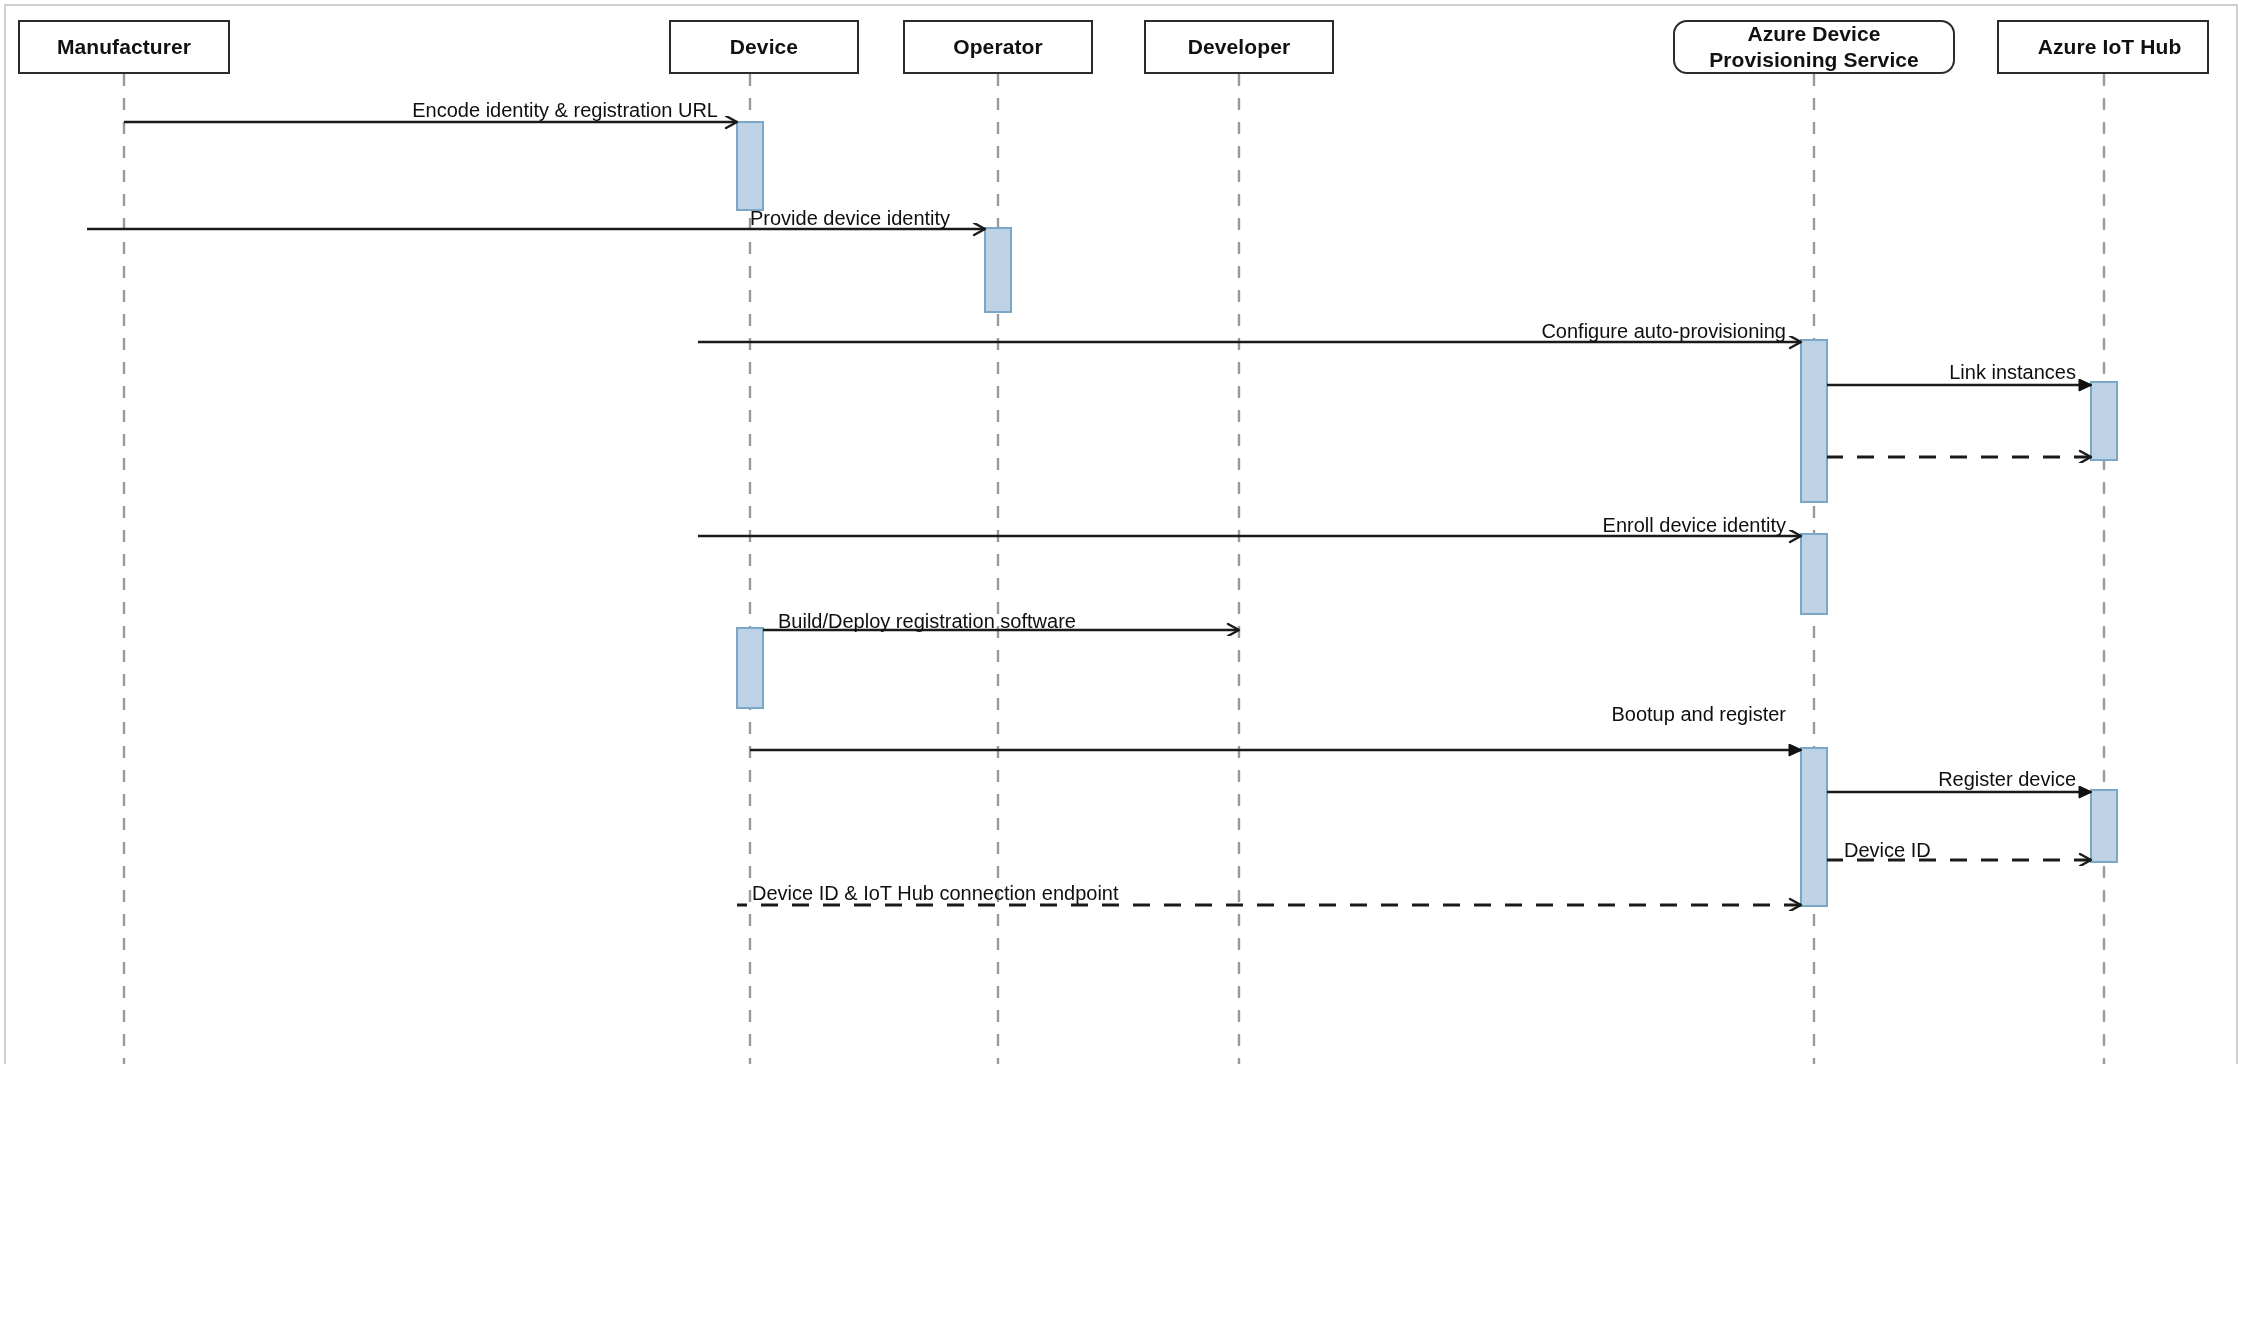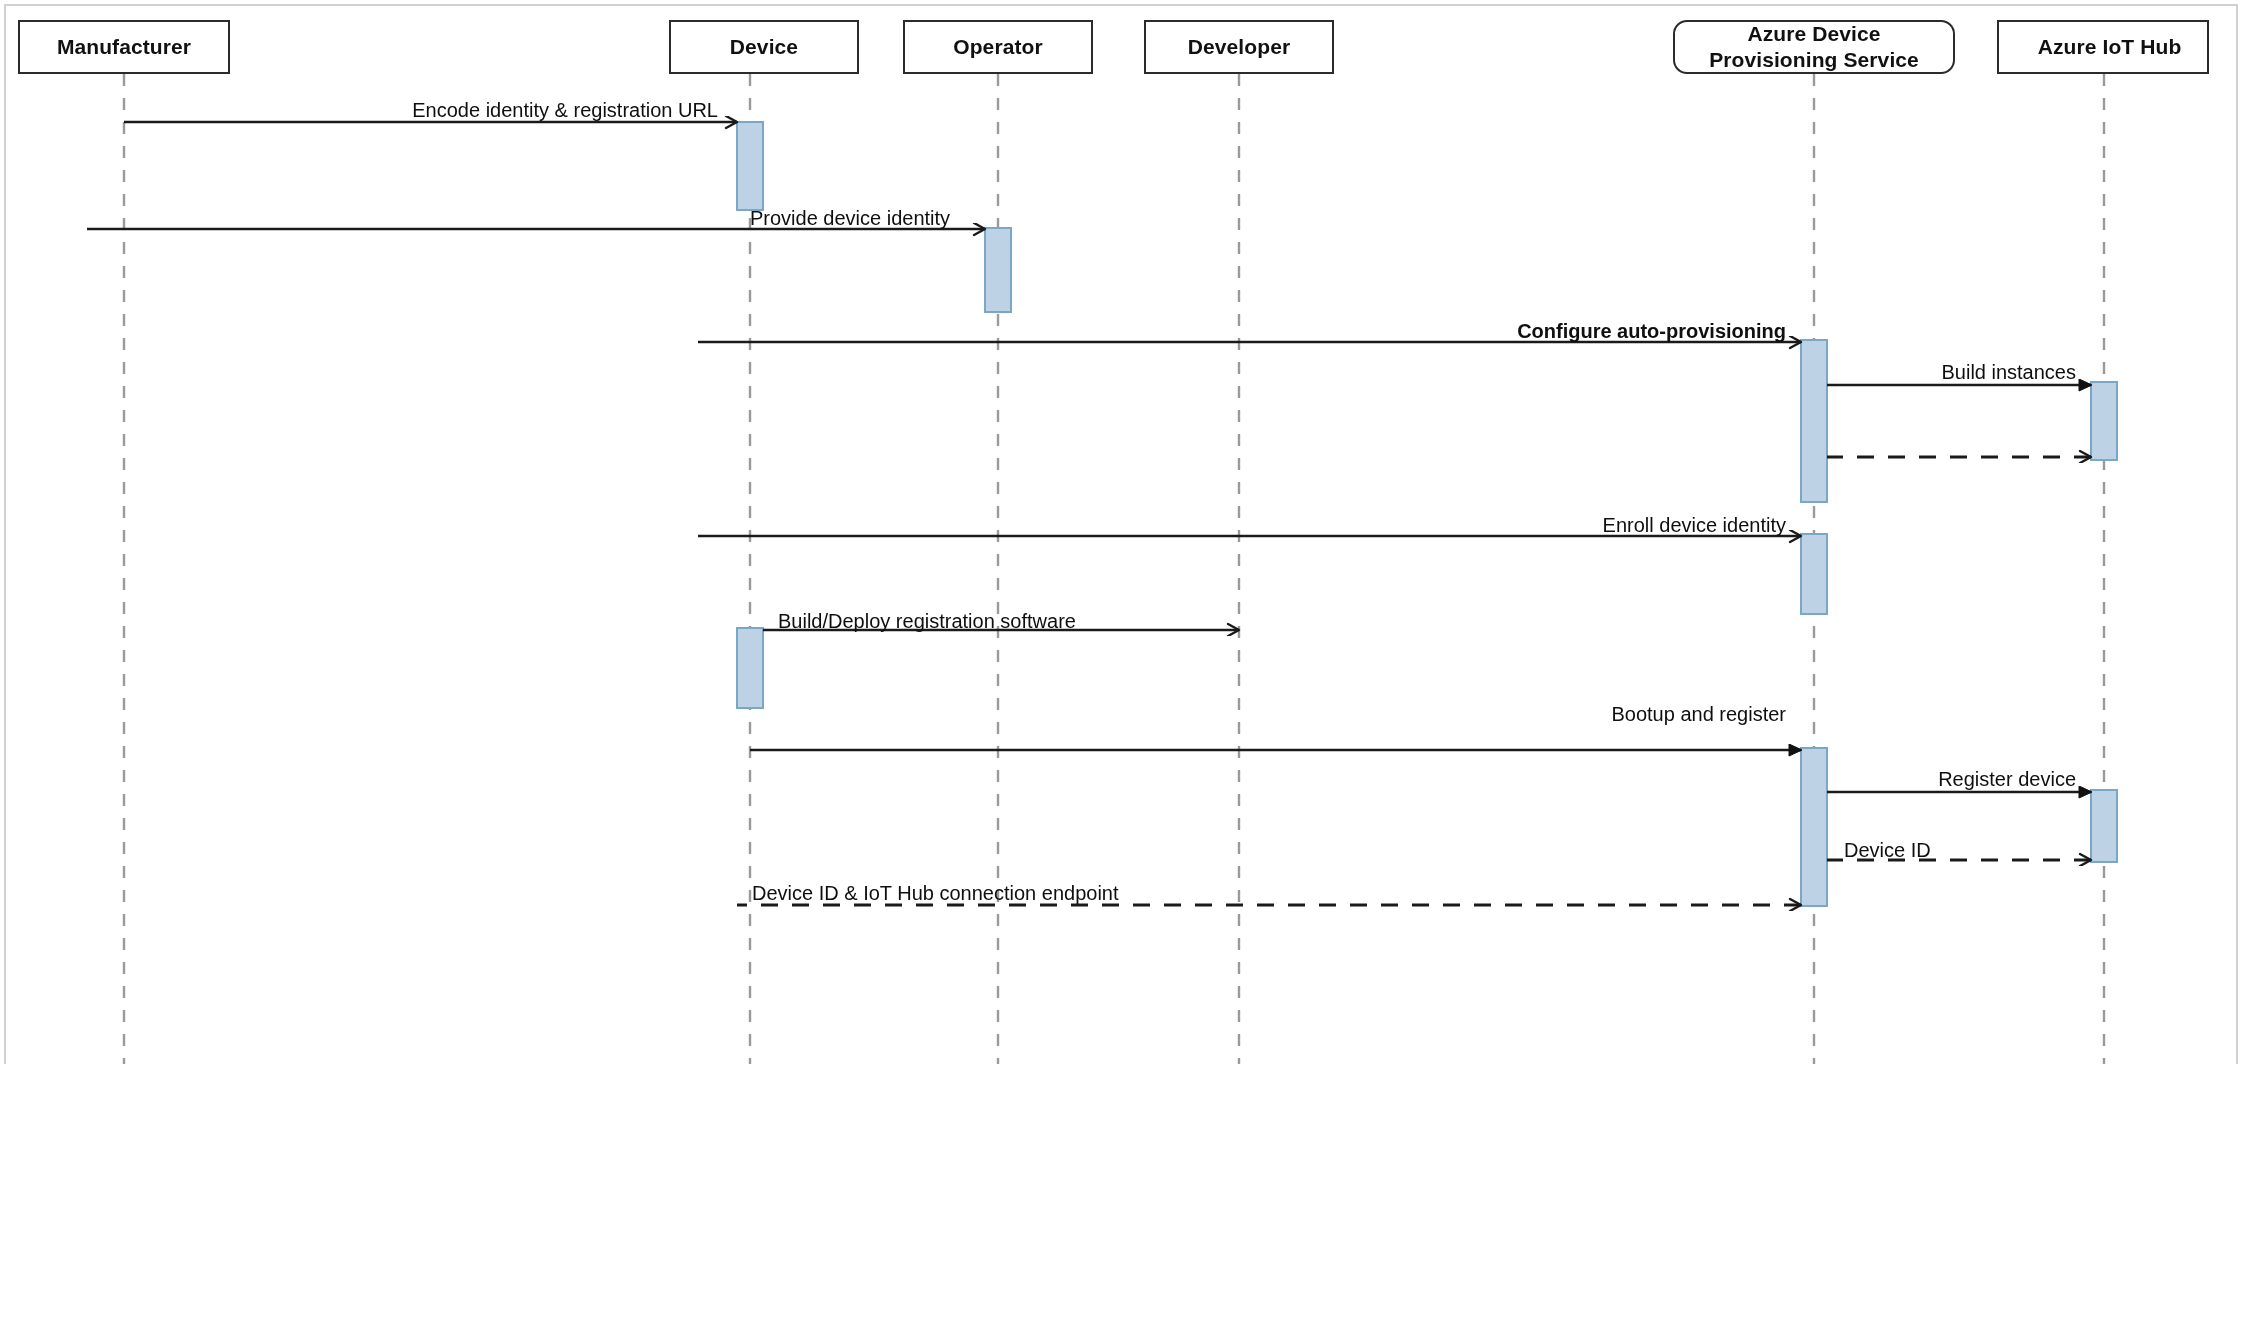--- a/index.html
+++ b/index.html
@@ -130,22 +130,22 @@
         <span><span>Azure Device</span><br><span>Provisioning Service</span></span>
       </div>
       <div class="participant-box" style="left: 1997px; top: 20px; width: 212px; height: 54px; padding-left: 13px;">
         <span>Azure IoT Hub</span>
       </div>
     </div>
 
   <div id="labels">
       <div class="msg-label anchor-end" style="left: 718px; top: 100px;">Encode identity &amp; registration URL</div>
       <div class="msg-label" style="left: 750px; top: 208px;">Provide device identity</div>
-      <div class="msg-label anchor-end" style="left: 1786px; top: 321px; font-weight: bold;">Configure auto-provisioning</div>
-      <div class="msg-label anchor-end" style="left: 2076px; top: 362px;">Build instances</div>
+      <div class="msg-label anchor-end" style="left: 1786px; top: 321px;">Configure auto-provisioning</div>
+      <div class="msg-label anchor-end" style="left: 2076px; top: 362px;">Link instances</div>
       <div class="msg-label anchor-end" style="left: 1786px; top: 515px;">Enroll device identity</div>
       <div class="msg-label" style="left: 778px; top: 611px;">Build/Deploy registration software</div>
       <div class="msg-label anchor-end" style="left: 1786px; top: 704px; text-align: center;">Bootup and register</div>
       <div class="msg-label anchor-end" style="left: 2076px; top: 769px;">Register device</div>
       <div class="msg-label" style="left: 1844px; top: 840px;">Device ID</div>
       <div class="msg-label" style="left: 752px; top: 883px;">Device ID &amp; IoT Hub connection endpoint</div>
     </div>
 </div>
 
 </body></html>

